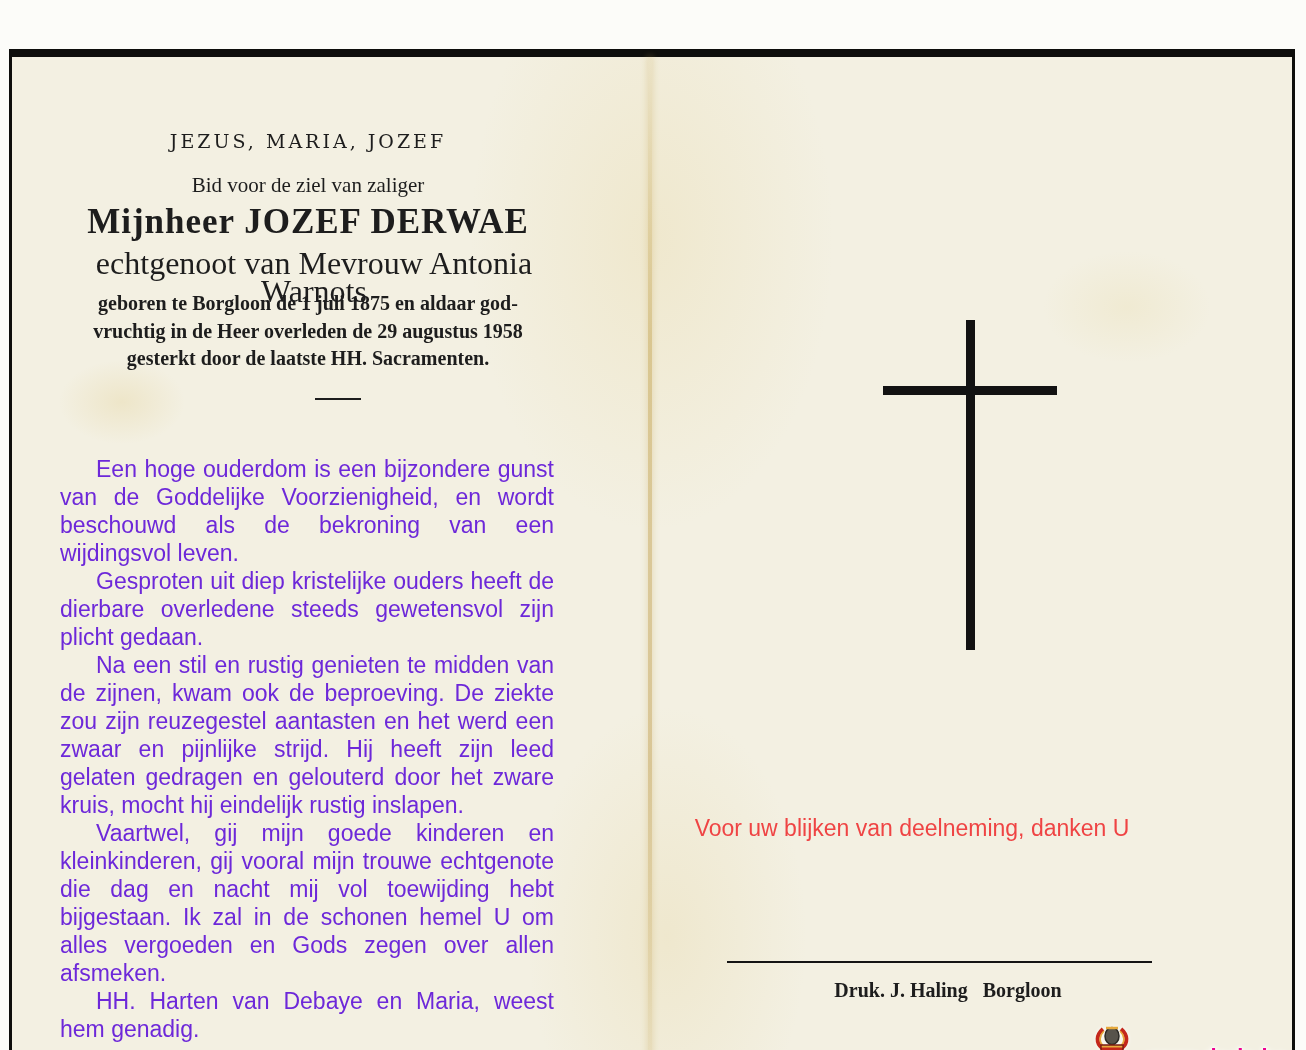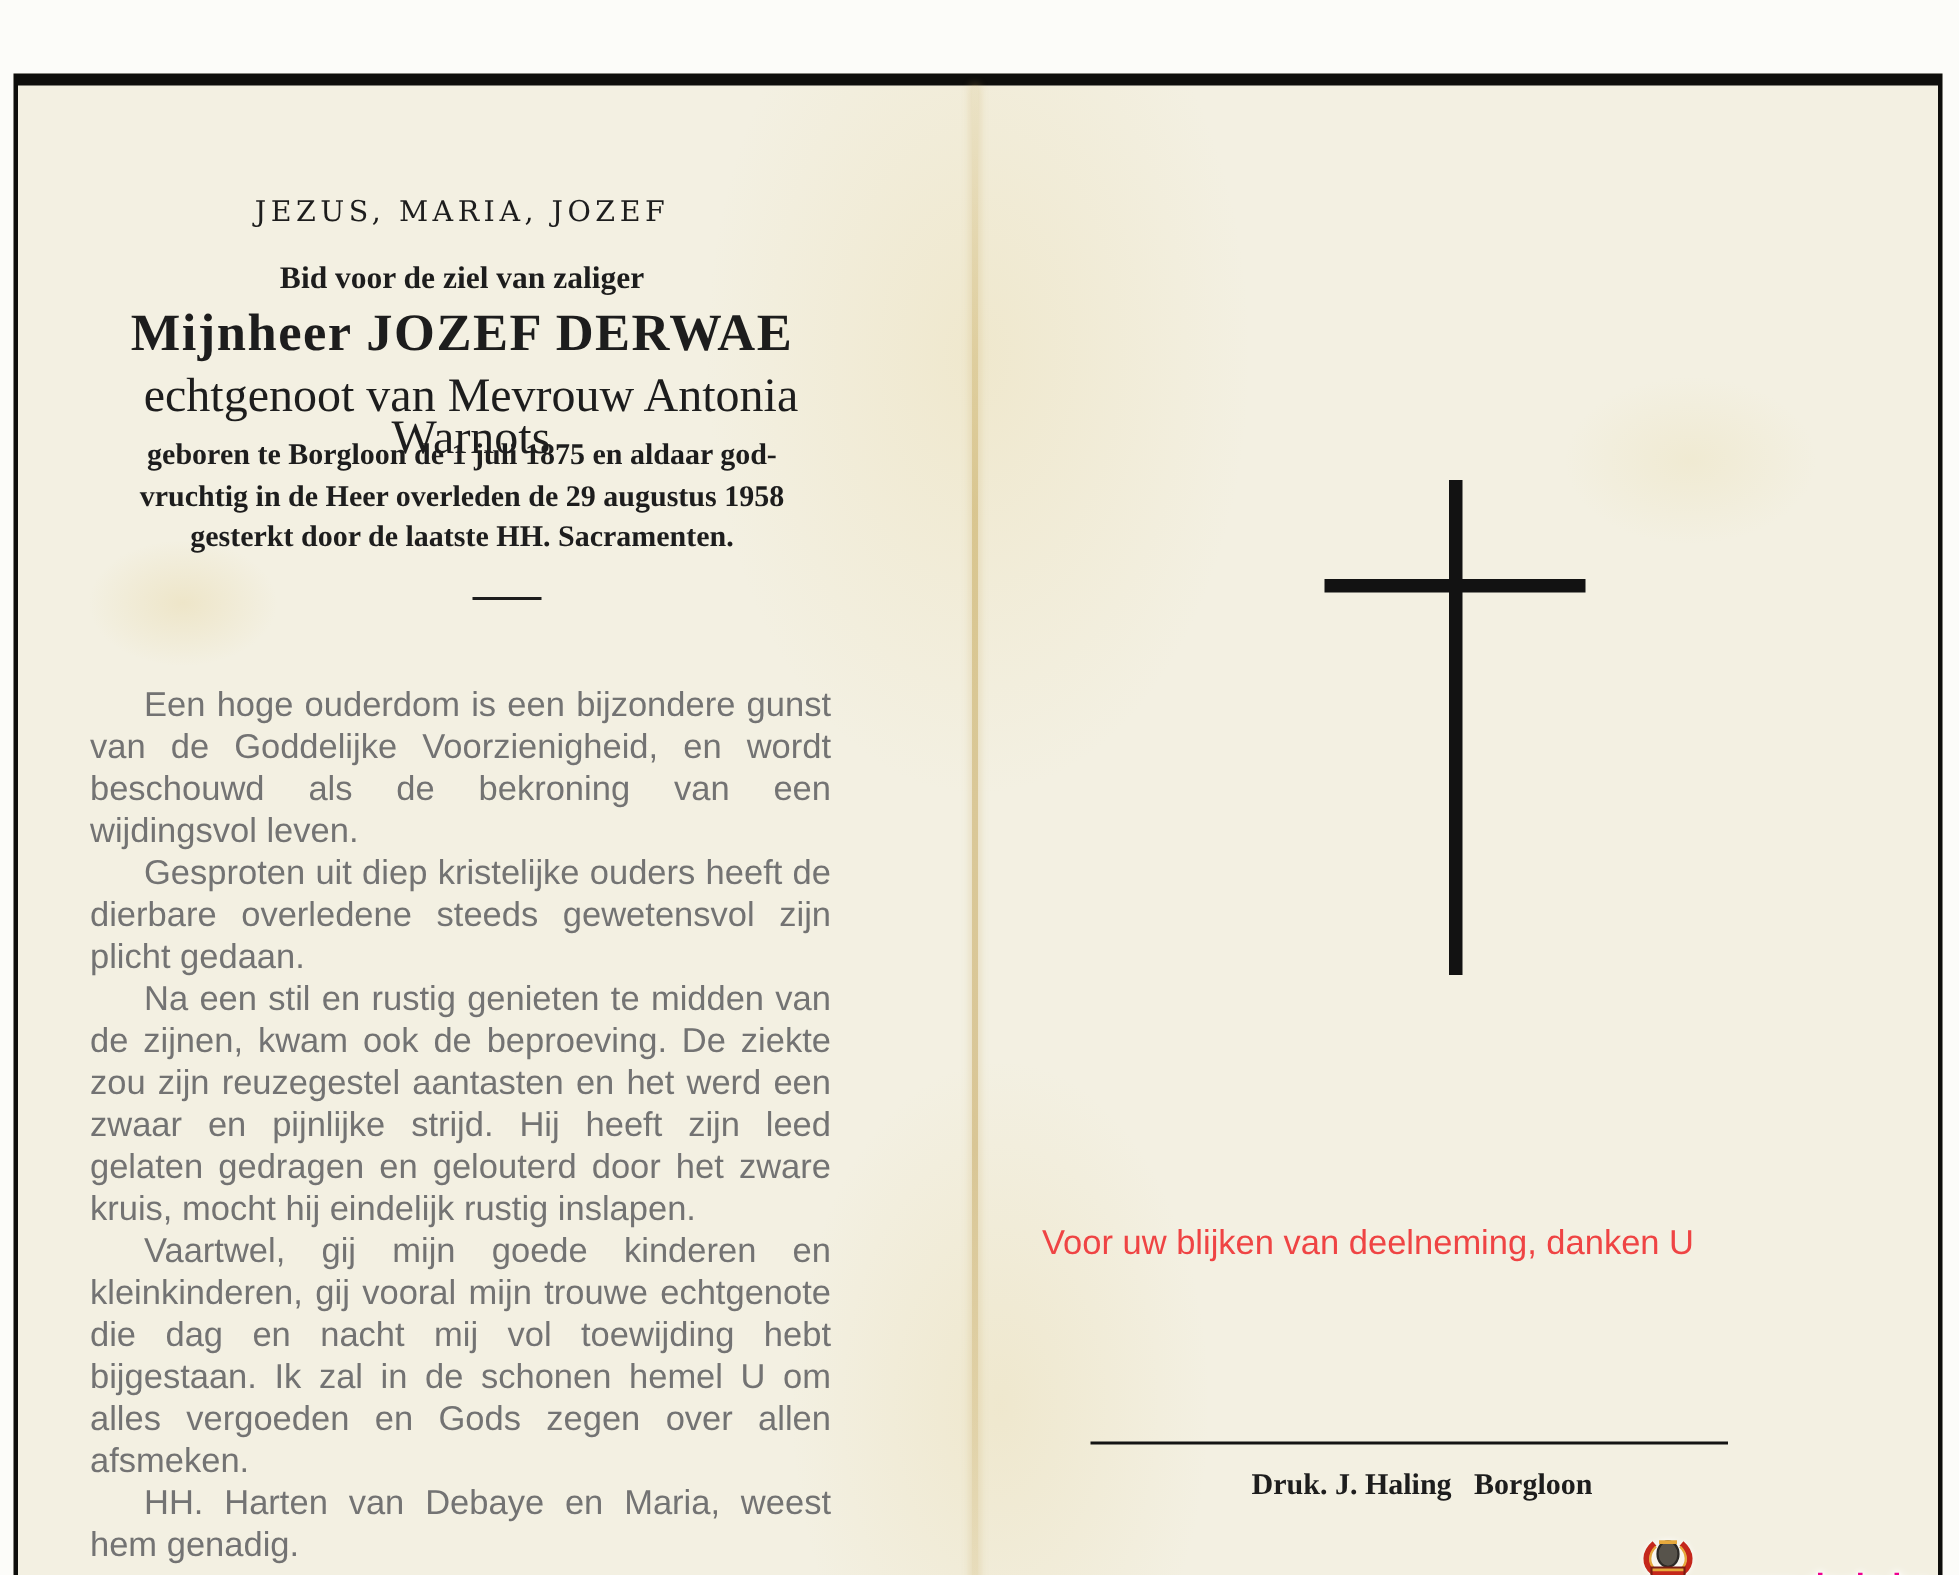--- a/index.html
+++ b/index.html
@@ -30,28 +30,28 @@
       rgba(198,168,88,0.15), rgba(198,168,88,0.55) 28%,
       rgba(192,158,78,0.50) 70%, rgba(198,168,88,0.20));
     box-shadow:0 0 6px 1px rgba(198,168,88,0.30);
   }
   .txt{position:absolute;}
   .center{text-align:center;}
   .serif{font-family:"Liberation Serif","DejaVu Serif",serif;}
 
   .invocation{left:58px;top:92px;width:500px;font-size:19px;line-height:24px;
     letter-spacing:3px;font-family:"DejaVu Serif",serif;}
-  .pray{left:58px;top:136px;width:500px;font-size:21px;line-height:24px;font-weight:bold;}
+  .pray{left:58px;top:136px;width:500px;font-size:21px;line-height:24px;font-weight:normal;}
   .name{left:58px;top:166px;width:500px;font-size:35px;line-height:38px;font-weight:bold;letter-spacing:1px;}
   .spouse{left:64px;top:212px;width:500px;font-size:32px;line-height:28px;font-weight:normal;}
   .vitals{left:58px;top:253px;width:500px;font-size:20px;line-height:27.5px;
     font-weight:bold;white-space:pre-line;}
   .divider{position:absolute;left:315px;top:361px;width:46px;height:2px;background:#1d1d1d;}
 
-  .bodytext{left:60px;top:418px;width:494px;font-size:23px;line-height:28px;color:#737373;}
+  .bodytext{left:60px;top:418px;width:494px;font-size:23px;line-height:28px;color:#6d28d9;}
   .bodytext .bpara{margin:0;text-indent:36px;text-align:justify;}
 
   .cross-bar{position:absolute;background:#121212;}
   .cross-v{left:966px;top:283px;width:9px;height:330px;}
   .cross-h{left:883px;top:349px;width:174px;height:9px;}
 
   .thanks{left:660px;top:777px;width:504px;font-size:23px;line-height:28px;color:#ef4444;}
   .family{left:687px;top:845px;width:500px;font-size:23px;line-height:29px;
     white-space:pre-line;color:#161616;}
   .rule{position:absolute;left:727px;top:924px;width:425px;height:2px;background:#141414;}

